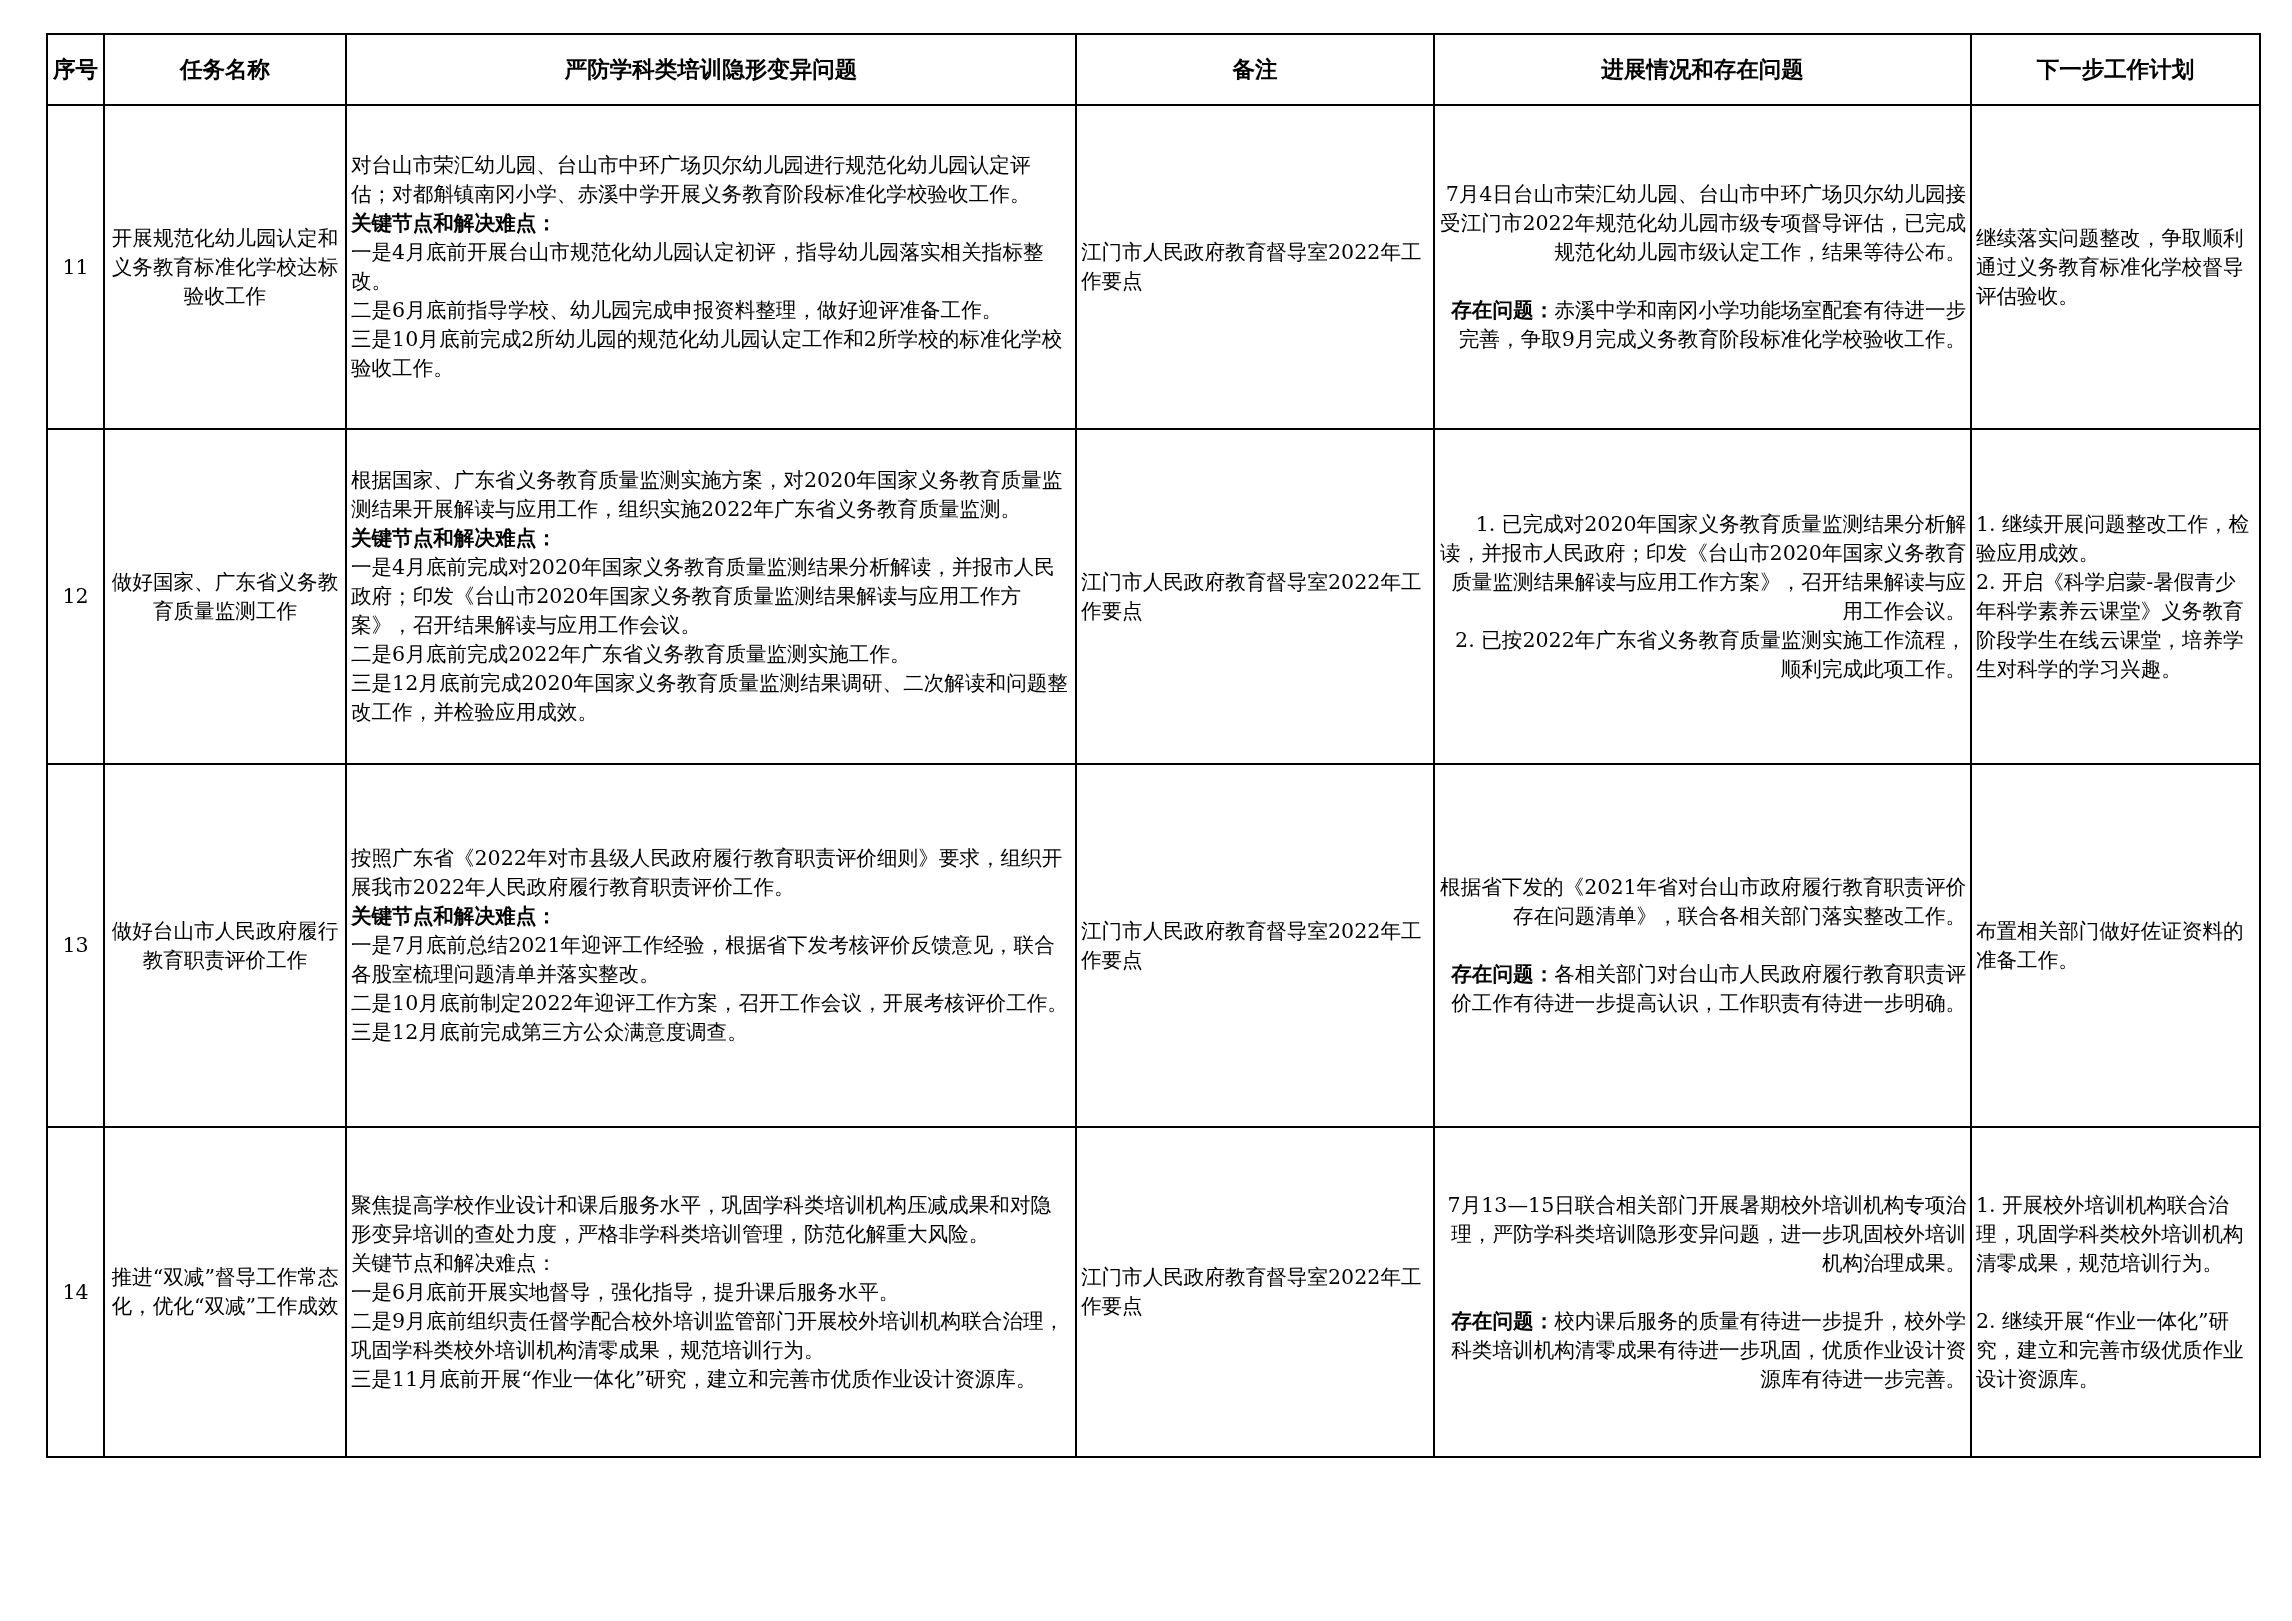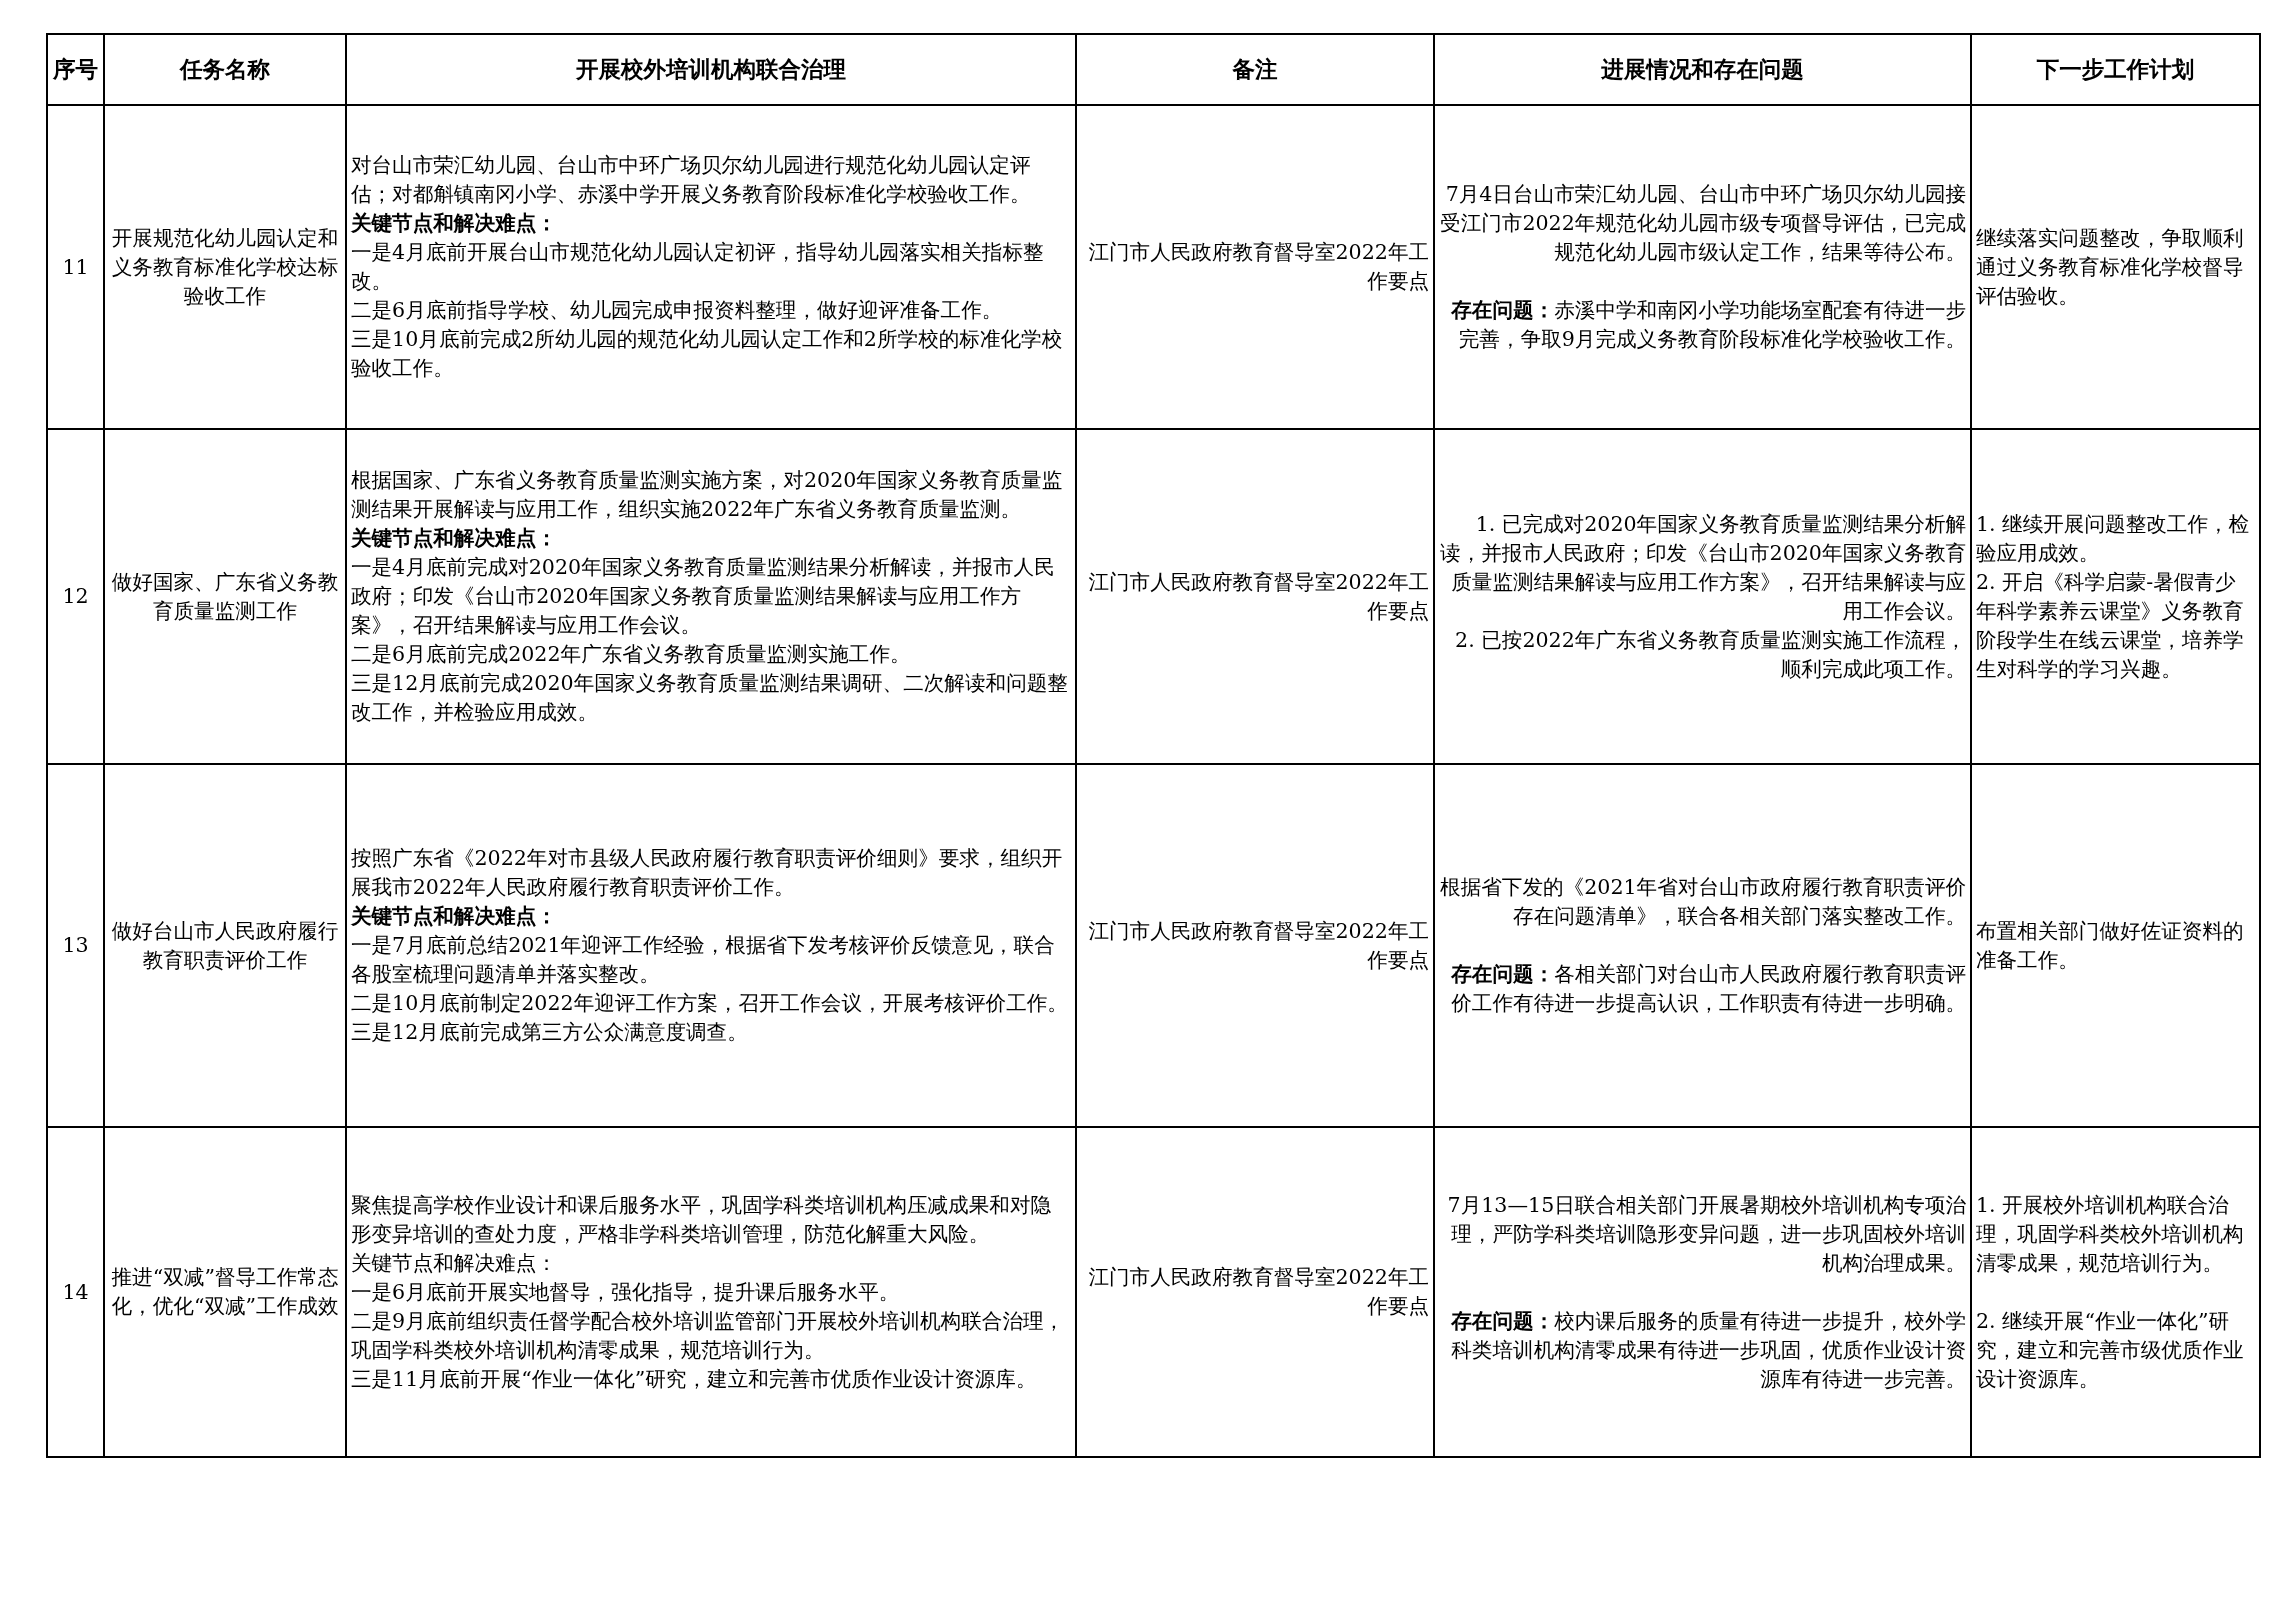--- a/index.html
+++ b/index.html
@@ -15,21 +15,21 @@
     font-size: 20.6px;
     line-height: 29px;
     padding: 2px 3.9px;
     word-break: break-all;
   }
   table.doc th { font-weight: bold; text-align: center; font-size: 22.5px; height: 65px; }
   th.no-col { font-size: 21.6px; line-height: 29px; }
   td.no { text-align: center; font-size: 20.6px; border-radius: 15px; }
   td.name { text-align: center; font-size: 21.6px; line-height: 30px; padding: 2px 7.8px; }
   td.plan { text-align: left; }
-  td.remark { text-align: right; }
+  td.remark { text-align: left; }
   td.progress { text-align: right; padding: 2px 5.9px; }
   td.next { text-align: left; font-size: 21.6px; line-height: 30px; padding: 2px 7.8px; }
   .bold { font-weight: bold; }
   .gap { height: 29px; }
   .line { display: block; }
   tr.r11 { height: 324px; }
   tr.r12 { height: 335px; }
   tr.r13 { height: 363px; }
   tr.r14 { height: 330px; }
 </style>
@@ -42,21 +42,21 @@
     <col style="width:242px">
     <col style="width:730px">
     <col style="width:358px">
     <col style="width:537px">
     <col style="width:289px">
   </colgroup>
   <thead>
     <tr>
       <th class="no-col">序号</th>
       <th>任务名称</th>
-      <th>开展校外培训机构联合治理</th>
+      <th>严防学科类培训隐形变异问题</th>
       <th>备注</th>
       <th>进展情况和存在问题</th>
       <th>下一步工作计划</th>
     </tr>
   </thead>
   <tbody>
 
     <tr class="r11">
       <td class="no">11</td>
       <td class="name">开展规范化幼儿园认定和义务教育标准化学校达标验收工作</td>

